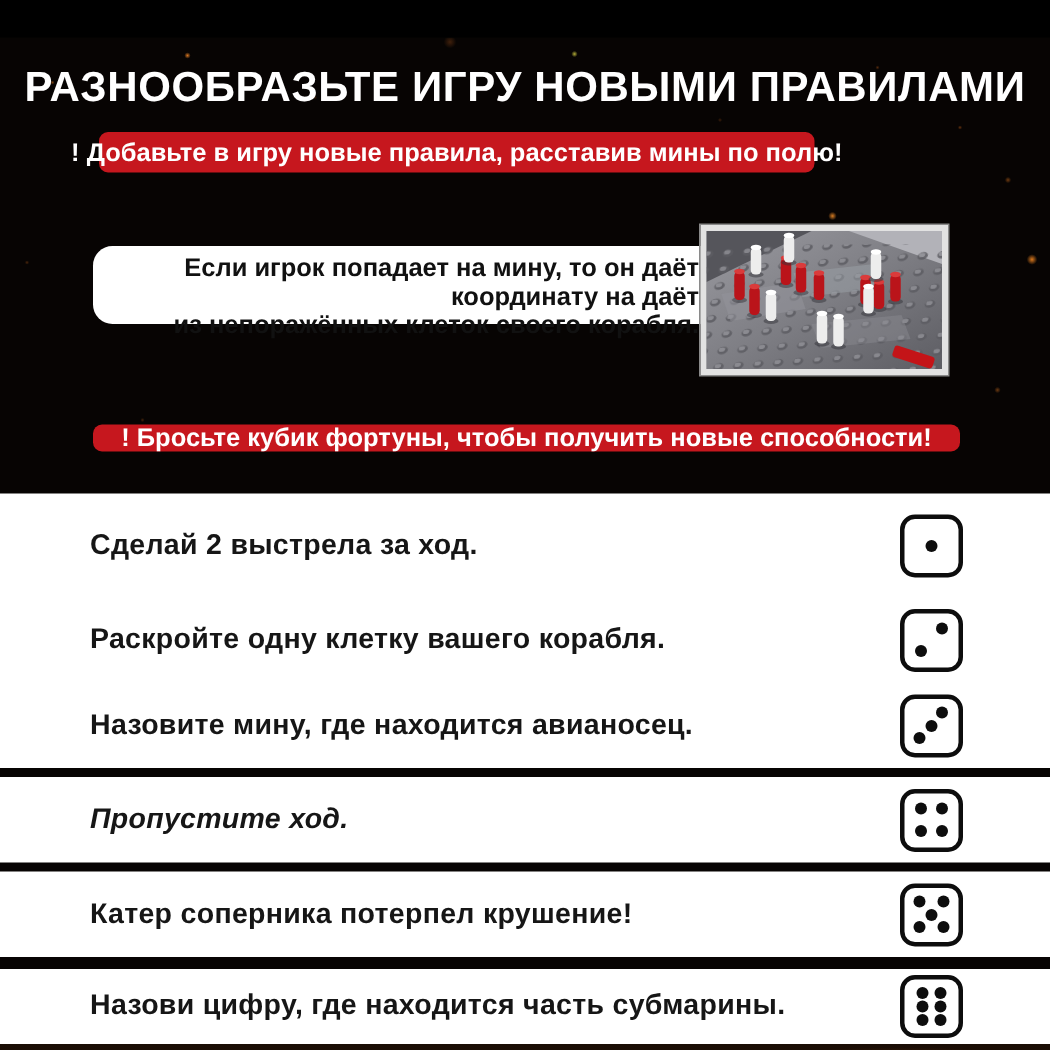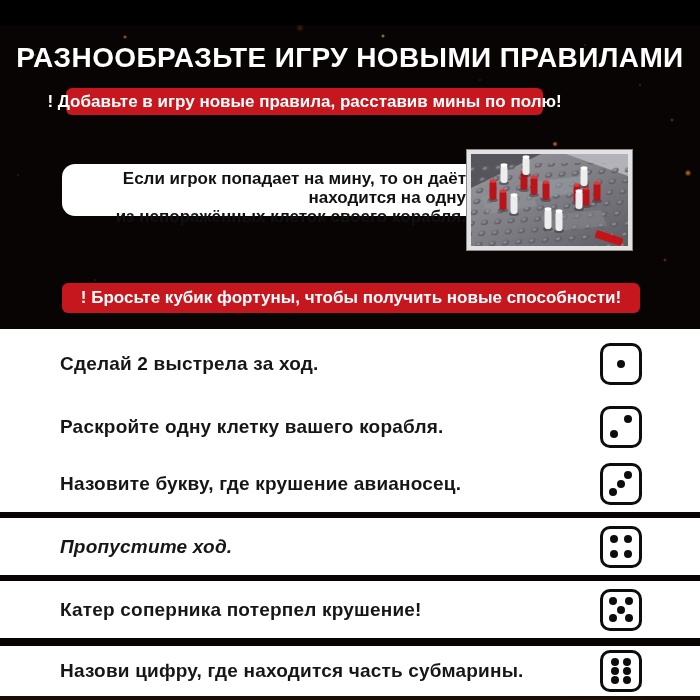--- a/index.html
+++ b/index.html
@@ -32,21 +32,21 @@
     position:absolute; top:17px; left:0; width:700px; margin:0;
     text-align:center; color:#fff; font-size:28px; font-weight:bold;
     letter-spacing:.4px; white-space:nowrap;
   }
   .banner {
     position:absolute; background:#c6171e; color:#fff; font-weight:bold;
     border-radius:6px; display:flex; align-items:center; justify-content:center;
     font-size:17px; white-space:nowrap; text-align:center;
   }
   .banner-mines { left:66px; top:63px; width:477px; height:27px; }
-  .banner-dice  { left:62px; top:258px; width:578px; height:30px; }
+  .banner-dice  { left:62px; top:258px; width:578px; height:18px; }
   .infobox {
     position:absolute; left:62px; top:139px; width:428px; height:52px;
     background:#fff; border-radius:13px; box-sizing:border-box;
     padding:5px 24px 5px 8px; color:#111; font-weight:bold;
     font-size:17px; line-height:19px; text-align:right;
   }
   .photo-frame {
     position:absolute; left:467px; top:125px; width:165px; height:100px;
     box-sizing:border-box; border:4px solid #e2e2e2; outline:1px solid #8a8a8a;
     background:#76767c;
@@ -103,21 +103,21 @@
 
 <div class="canvas">
   <div class="bg"></div>
 
   <h1 class="page-title">РАЗНООБРАЗЬТЕ ИГРУ НОВЫМИ ПРАВИЛАМИ</h1>
 
   <div class="banner banner-mines">! Добавьте в игру новые правила, расставив мины по полю!</div>
 
   <div class="infobox">
     <div>Если игрок попадает на мину, то он даёт</div>
-    <div>находится на одну</div>
+    <div>координату на даёт</div>
     <div>из непоражённых клеток своего корабля.</div>
   </div>
 
   <div class="photo-frame">
     <svg viewBox="0 0 157 92" width="157" height="92">
       <defs>
         <linearGradient id="bd" x1="0" y1="0" x2="1" y2="1">
           <stop offset="0" stop-color="#9a9aa0"></stop>
           <stop offset=".5" stop-color="#7e7e84"></stop>
           <stop offset="1" stop-color="#5d5d63"></stop>
@@ -230,21 +230,21 @@
       </div>
   </div>
   <div class="rule r2">
     <div class="rule-text">Раскройте одну клетку вашего корабля.</div>
     <div class="die">
         <span class="pip" style="left: 70%; top: 28%;"></span>
         <span class="pip" style="left: 30%; top: 72%;"></span>
       </div>
   </div>
   <div class="rule r3">
-    <div class="rule-text">Назовите букву, где крушение авианосец.</div>
+    <div class="rule-text">Назовите мину, где находится авианосец.</div>
     <div class="die">
         <span class="pip" style="left: 70%; top: 26%;"></span>
         <span class="pip" style="left: 49%; top: 50%;"></span>
         <span class="pip" style="left: 28%; top: 74%;"></span>
       </div>
   </div>
   <div class="rule r4">
     <div class="rule-text">Пропустите ход.</div>
     <div class="die">
         <span class="pip" style="left: 30%; top: 29%;"></span>

